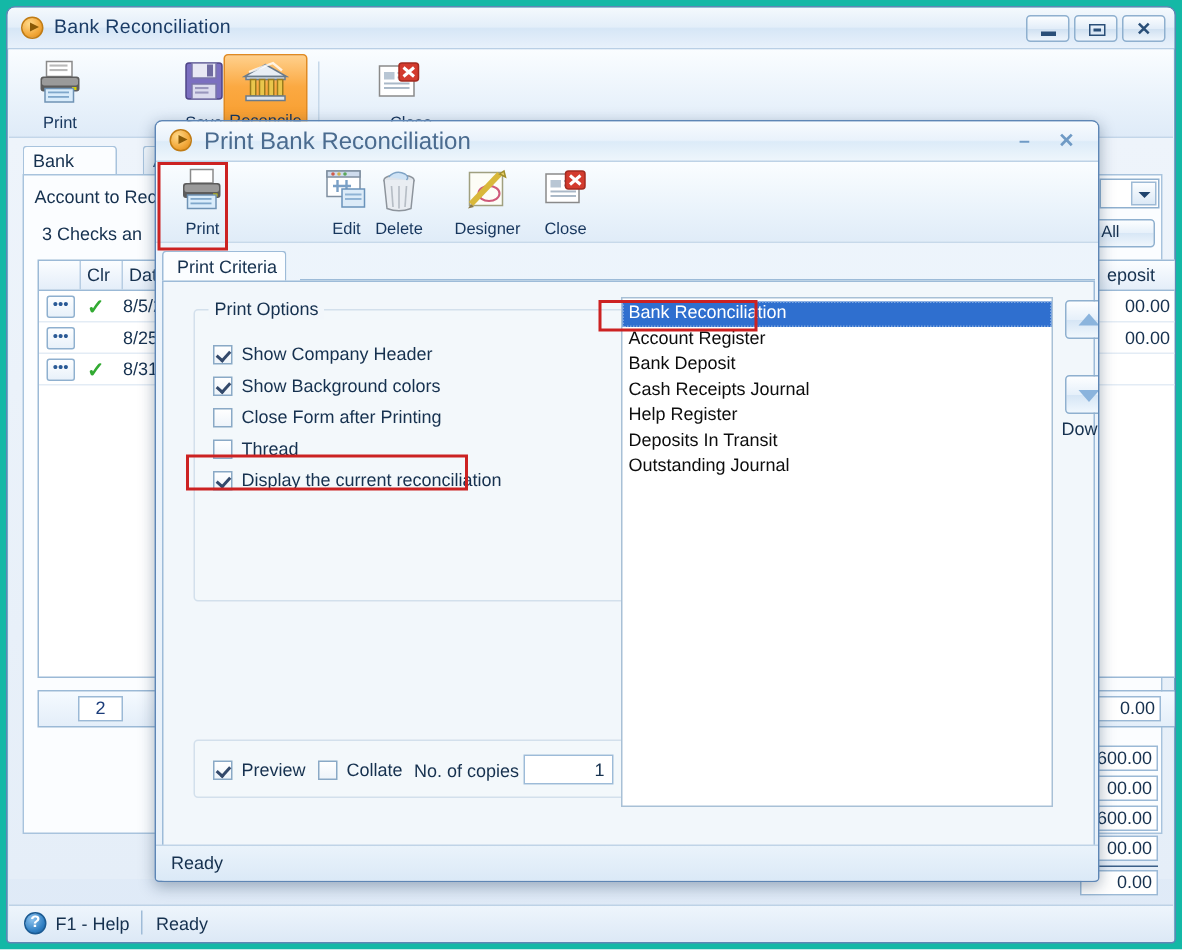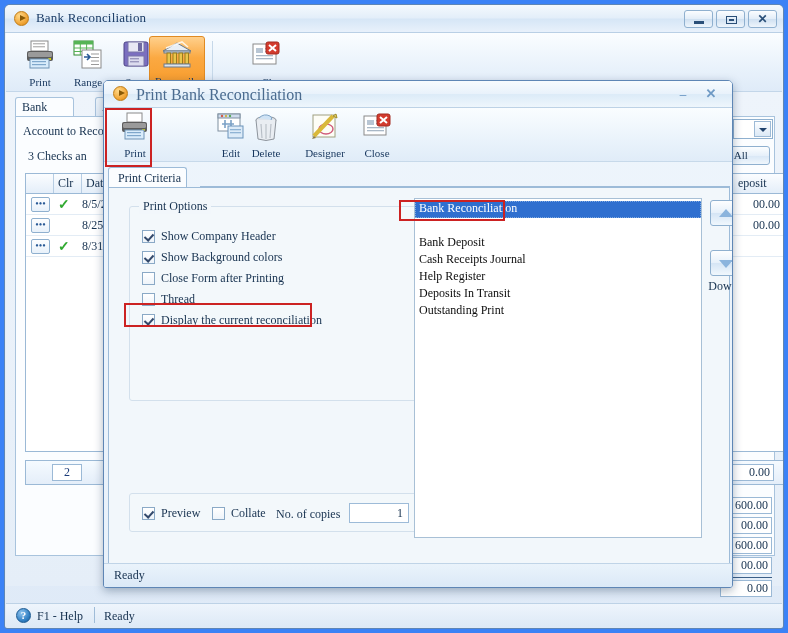--- a/index.html
+++ b/index.html
@@ -6,22 +6,21 @@
     margin: 0; padding: 0;
     width: 788px; height: 633px;
     overflow: hidden;
     font-family: "Liberation Sans", sans-serif;
     font-size: 12px;
     background: #ffffff;
   }
   #root {
     position: relative;
     width: 788px; height: 633px;
-    background: #3b82f6;
-    font-family: Liberation Serif, serif;
+    background: #14b8a6;
   }
 
   
   .main-window {
     position: absolute;
     left: 4px; top: 4px;
     width: 780px; height: 625px;
     border: 1px solid #5e86b5;
     border-radius: 6px 6px 3px 3px;
     background: linear-gradient(180deg,#eaf2fb 0%, #dfeaf7 100%);
@@ -326,43 +325,20 @@
             <rect x="5" y="13" width="24" height="5" rx="1.5" fill="#9a9a9a"></rect>
             <rect x="25" y="19" width="3" height="2" fill="#d9d100"></rect>
             <rect x="7" y="20" width="19" height="9" fill="#d9ecfb" stroke="#6f93b5"></rect>
             <rect x="9" y="22" width="14" height="1.2" fill="#7fa7cb"></rect>
             <rect x="9" y="25" width="14" height="1.2" fill="#7fa7cb"></rect>
           </svg>
         </div>
         <div class="tb-label">Print</div>
       </div>
 
-      <div class="tb-item" style="left:56px;">
-        <div class="tb-ico">
-          <svg width="34" height="32" viewBox="0 0 34 32">
-            <rect x="3" y="2" width="19" height="14" fill="#ffffff" stroke="#2f8b2f"></rect>
-            <rect x="3" y="2" width="19" height="3.5" fill="#56b456"></rect>
-            <g stroke="#56b456" stroke-width="1">
-              <line x1="3" y1="9" x2="22" y2="9"></line>
-                <line x1="3" y1="12.5" x2="22" y2="12.5"></line>
-              <line x1="9.3" y1="2" x2="9.3" y2="16"></line>
-                <line x1="15.6" y1="2" x2="15.6" y2="16"></line>
-            </g>
-            <rect x="11" y="11" width="19" height="18" fill="#ffffff" stroke="#8a8a8a"></rect>
-            <g stroke="#9a9a9a" stroke-width="1.2">
-              <line x1="20" y1="15" x2="28" y2="15"></line>
-                <line x1="20" y1="18.5" x2="28" y2="18.5"></line>
-              <line x1="20" y1="22" x2="28" y2="22"></line>
-                <line x1="20" y1="25.5" x2="28" y2="25.5"></line>
-            </g>
-            <path d="M13 18 L18 18 M16 15 L19 18 L16 21" stroke="#2a5a96" stroke-width="1.6" fill="none"></path>
-          </svg>
-        </div>
-        <div class="tb-label">Range</div>
-      </div>
 
       <div class="tb-item" style="left:104px;">
         <div class="tb-ico">
           <svg width="34" height="32" viewBox="0 0 34 32">
             <rect x="5" y="3" width="24" height="24" rx="2" fill="#7b6fc0" stroke="#4e4487"></rect>
             <rect x="9" y="3" width="16" height="10" fill="#e8e8f4" stroke="#7a76a8"></rect>
             <rect x="19" y="4" width="4" height="8" fill="#6f6aa0"></rect>
             <rect x="9" y="17" width="16" height="10" fill="#dcdcee" stroke="#7a76a8"></rect>
             <rect x="11" y="19" width="9" height="1.4" fill="#9a97bd"></rect>
             <rect x="11" y="22" width="9" height="1.4" fill="#9a97bd"></rect>
@@ -621,25 +597,26 @@
           <span class="chk-lbl">Collate</span>
         </div>
         <div class="chk-row" style="top:13px; left:146px;">
           <span class="chk-lbl" style="left:0;">No. of copies</span>
         </div>
         <div class="spin-input" style="right:9px; top:9px;">1</div>
       </div>
 
       <div class="listbox">
         <div class="lb-item sel" style="top:2px;">Bank Reconciliation</div>
+        <div class="lb-item" style="top:19px;">Account Register</div>
         <div class="lb-item" style="top:36px;">Bank Deposit</div>
         <div class="lb-item" style="top:53px;">Cash Receipts Journal</div>
         <div class="lb-item" style="top:70px;">Help Register</div>
         <div class="lb-item" style="top:87px;">Deposits In Transit</div>
-        <div class="lb-item" style="top:104px;">Outstanding Print</div>
+        <div class="lb-item" style="top:104px;">Outstanding Journal</div>
       </div>
 
       <div class="navbtn" style="left:601px; top:12px;">
         <span class="arr-up"></span>
       </div>
       <div class="navlbl" style="left:594px; top:27px;margin-top:44px;">Up</div>
 
       <div class="navbtn" style="left:601px; top:62px;">
         <span class="arr-dn"></span>
       </div>

